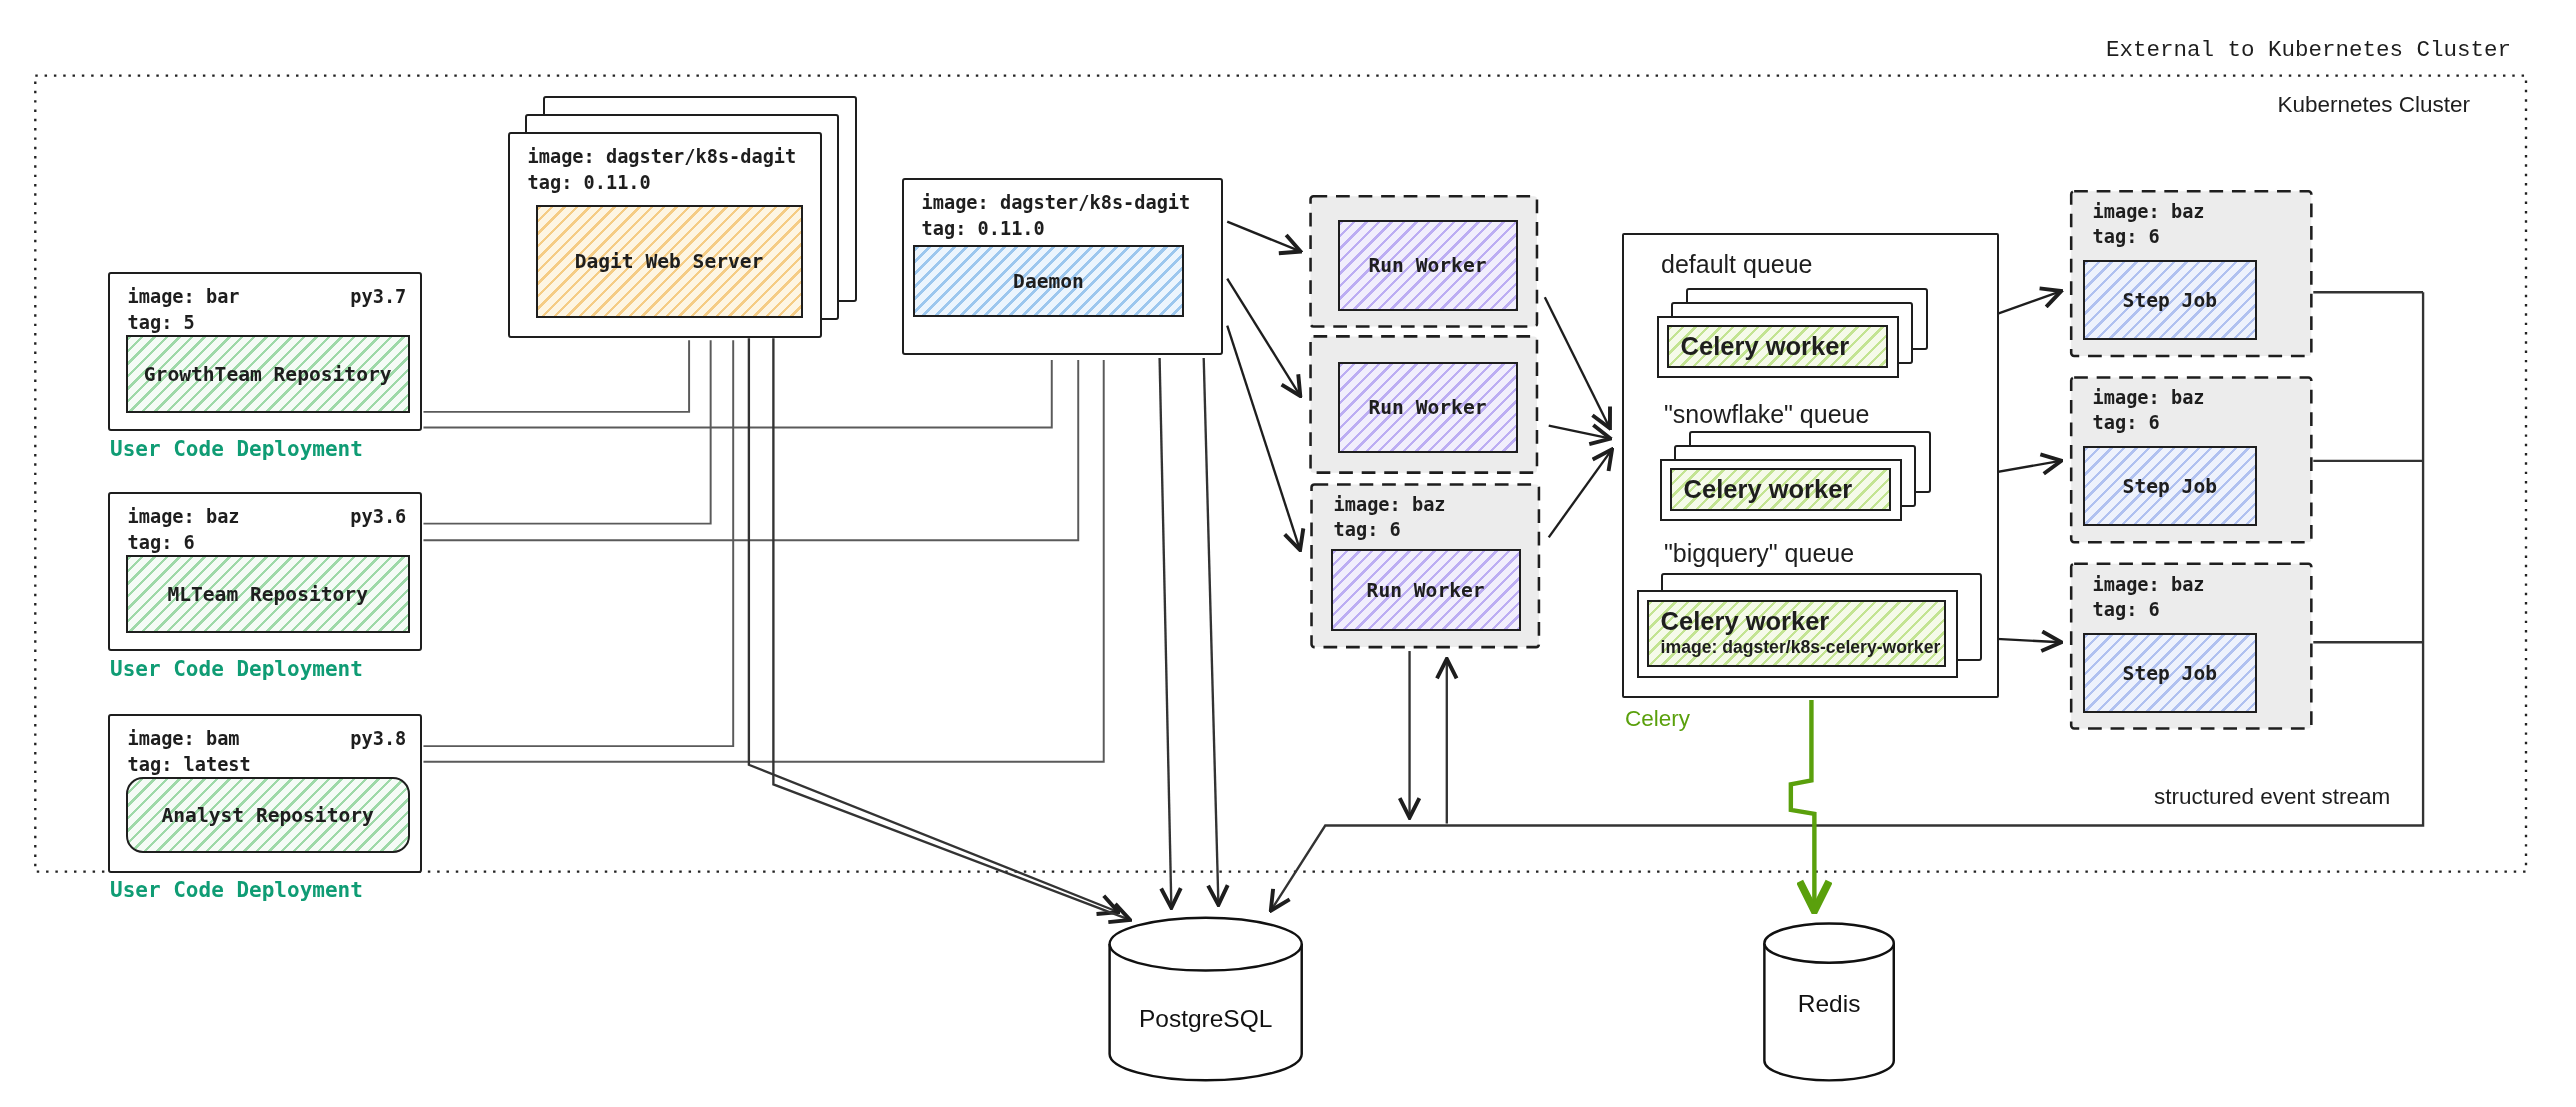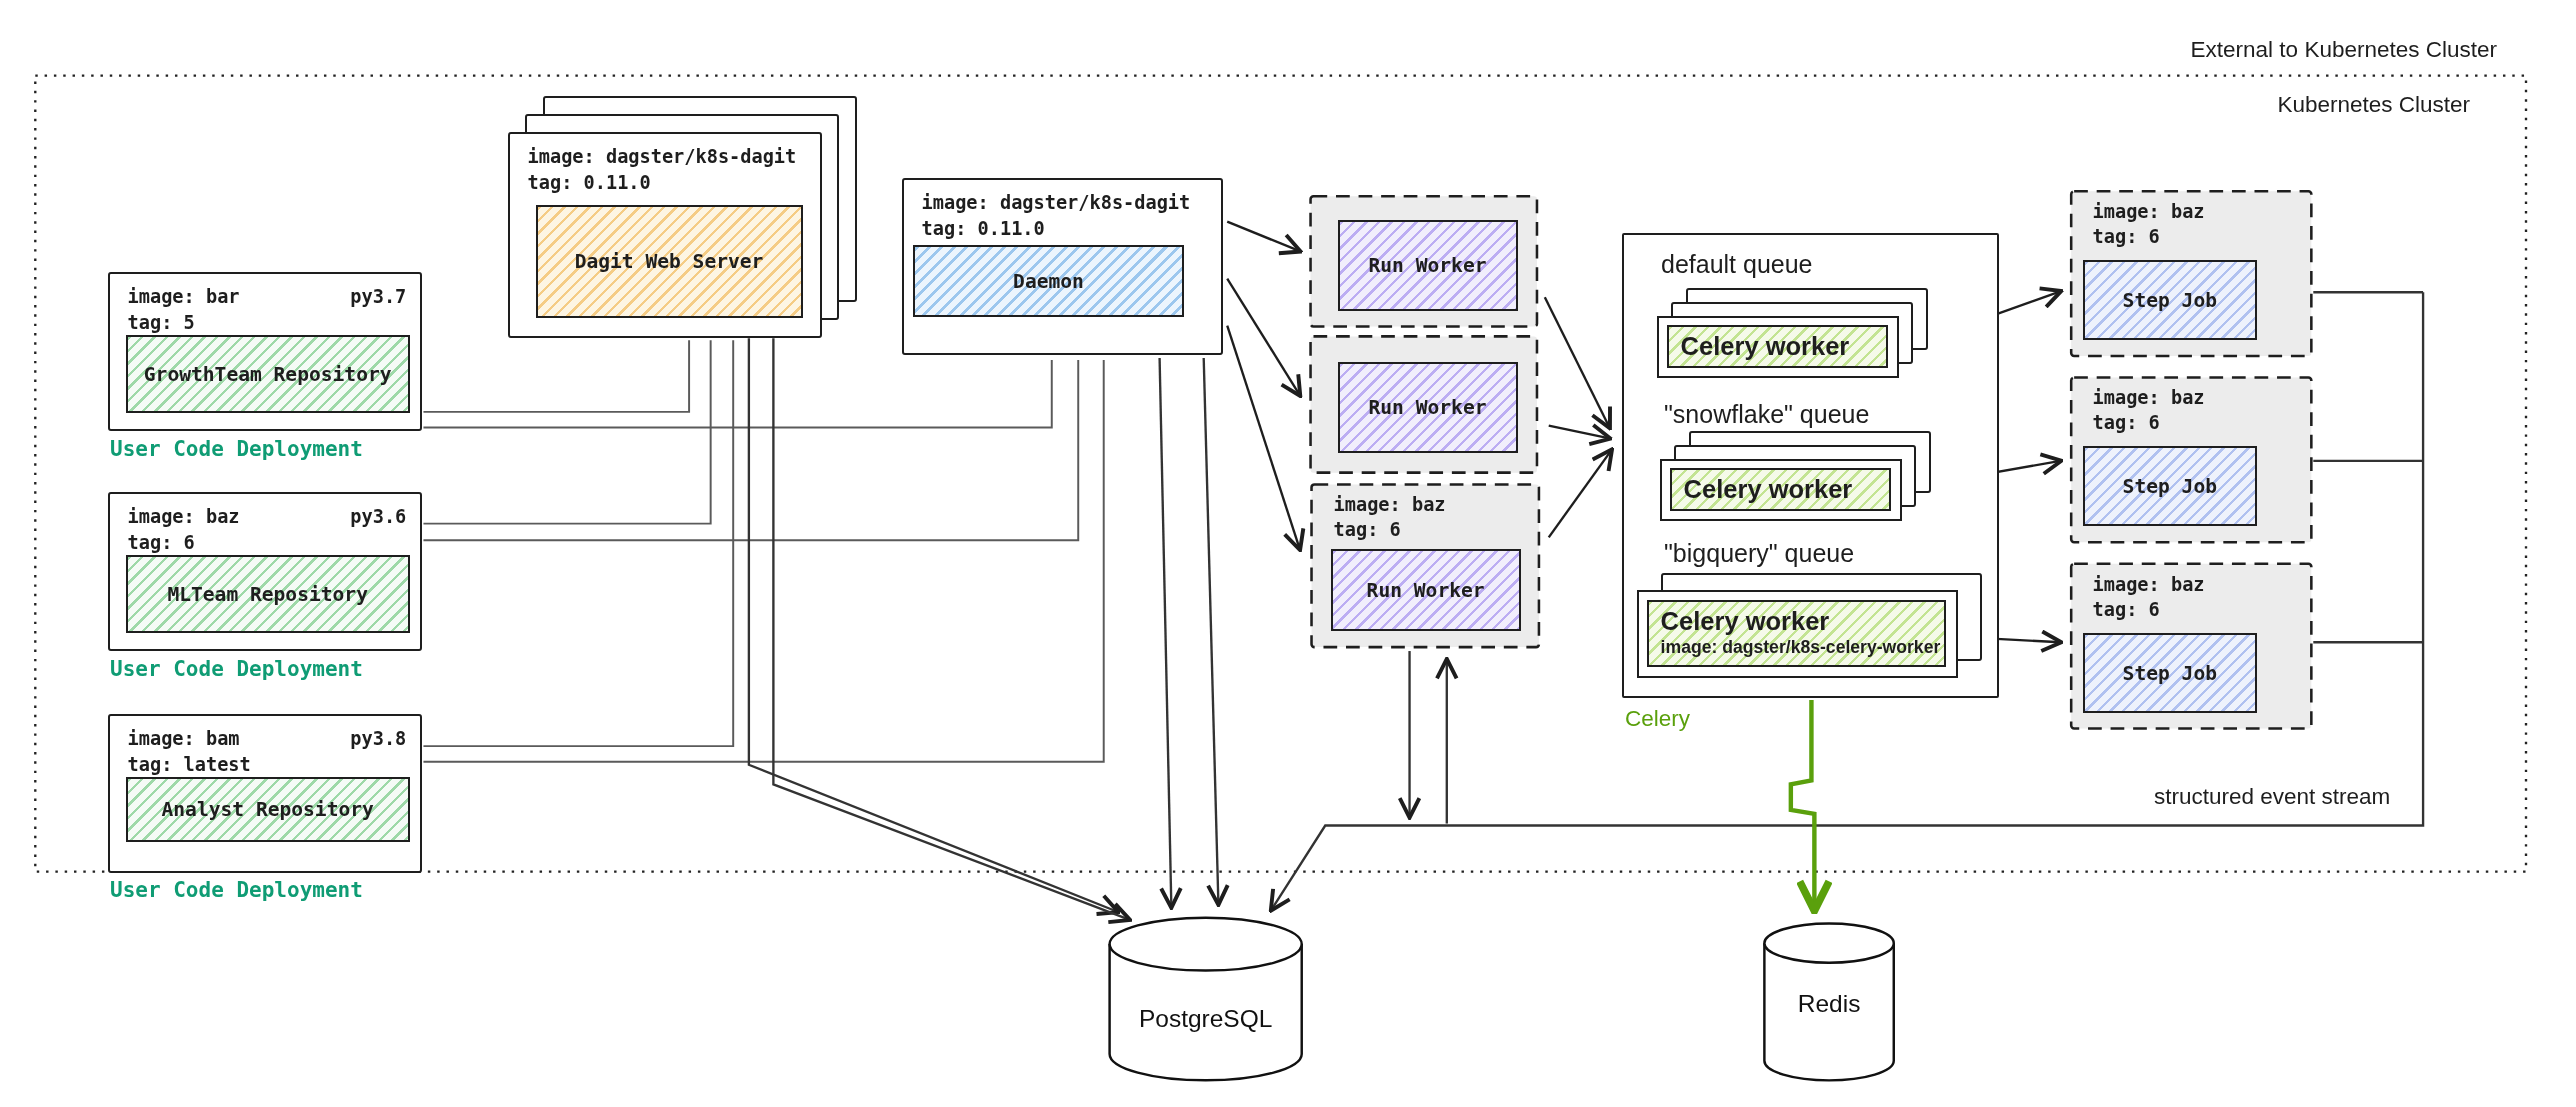--- a/index.html
+++ b/index.html
@@ -30,21 +30,21 @@
   .workerinner .wname{font-size:25.5px;line-height:29px;}
   .workerinner .wimg{font-size:17.6px;line-height:23.5px;}
   .dashedcontent{position:absolute;z-index:2;box-sizing:border-box;}
   .hdr-sm{position:absolute;left:21.6px;top:7.8px;font-weight:700;font-size:18.6px;line-height:25.5px;}
 </style>
 </head>
 <body>
 
 <div class="canvas">
 
-  <div class="sanslbl" style="top:37px;right:79px;">External to Kubernetes Cluster</div>
+  <div class="sanslbl" style="top:37px;right:65px;font-family:Liberation Mono, monospace;">External to Kubernetes Cluster</div>
   <div class="sanslbl" style="top:92px;right:106px;">Kubernetes Cluster</div>
 
   <svg class="layer" width="2576" height="1108" viewBox="0 0 2628 1130">
     <defs>
       <marker id="ah" viewBox="0 0 12 12" refX="10.5" refY="6" markerWidth="10" markerHeight="10" orient="auto-start-reverse">
         <path d="M1,1 L11,6 L1,11" fill="none" stroke="#1e1e1e" stroke-width="2"></path>
       </marker>
       <marker id="ahg" viewBox="0 0 12 12" refX="10" refY="6" markerWidth="8" markerHeight="8" orient="auto-start-reverse">
         <path d="M1,1 L11,6 L1,11" fill="none" stroke="#5aa00c" stroke-width="2.6"></path>
       </marker>
@@ -146,21 +146,21 @@
     </div>
   </div>
   <div class="caption mono" style="left:110px;top:657px;">User Code Deployment</div>
 
   <div class="node solidbox mono" style="left:108px;top:714px;width:314px;height:159px;">
     <div class="hdr">
       <span class="py">py3.8</span>
       <span>image: bam</span><br>
       <span>tag: latest</span>
     </div>
-    <div class="hatch h-green" style="left:15.7px;top:61px;width:284px;height:65px;">
+    <div class="hatch h-green" style="left:15.7px;top:61px;width:284px;height:76px;border-radius:17px;">
       <span class="innerlabel">Analyst Repository</span>
     </div>
   </div>
   <div class="caption mono" style="left:110px;top:878px;">User Code Deployment</div>
 
   <div class="ghost" style="left:543px;top:96px;width:314px;height:206px;"></div>
   <div class="ghost" style="left:525px;top:114px;width:314px;height:206px;"></div>
   <div class="node solidbox mono" style="left:508px;top:132px;width:314px;height:206px;z-index:3;">
     <div class="hdr">
       <span>image: dagster/k8s-dagit</span><br>

